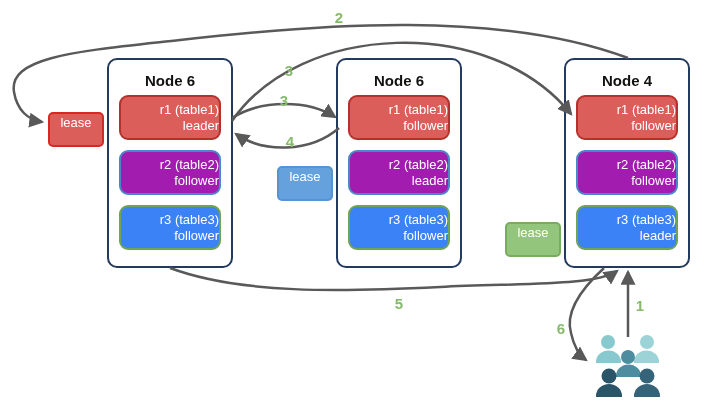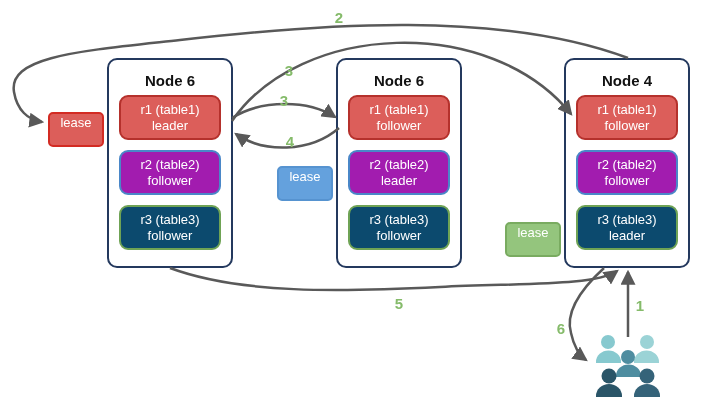--- a/index.html
+++ b/index.html
@@ -14,26 +14,26 @@
   #node1{left:107px}
   #node2{left:336px}
   #node3{left:564px}
   .node-title{
     text-align:center;font-weight:bold;font-size:15px;color:#111;
     margin-top:12px;height:23px;
   }
   .range{
     width:102px;height:45px;margin:0 auto 10px auto;border-radius:9px;
     border:2px solid;box-sizing:border-box;display:flex;flex-direction:column;
-    align-items:center;justify-content:center;color:#fff;font-size:13px;
+    align-items:flex-end;justify-content:center;color:#fff;font-size:13px;
     line-height:16px;text-align:center;
   }
   .range.red{background:#dc5e5a;border-color:#b5312c}
   .range.blue{background:#a21caf;border-color:#4a87c8}
-  .range.green{background:#0c4a6e;border-color:#6fa355}
+  .range.green{background:#3b82f6;border-color:#6fa355}
   .lease{
     position:absolute;width:56px;height:35px;border-radius:5px;border:2px solid;
     box-sizing:border-box;color:#fff;font-size:13px;line-height:17px;
     text-align:center;z-index:2;
   }
   .lease.red{left:48px;top:112px;background:#dc5e5a;border-color:#d32b23}
   .lease.blue{left:277px;top:166px;background:#64a1dd;border-color:#5693d0}
   .lease.green{left:505px;top:222px;background:#94c57d;border-color:#79ab60}
   .step{
     position:absolute;transform:translate(-50%,-50%);font-weight:bold;

